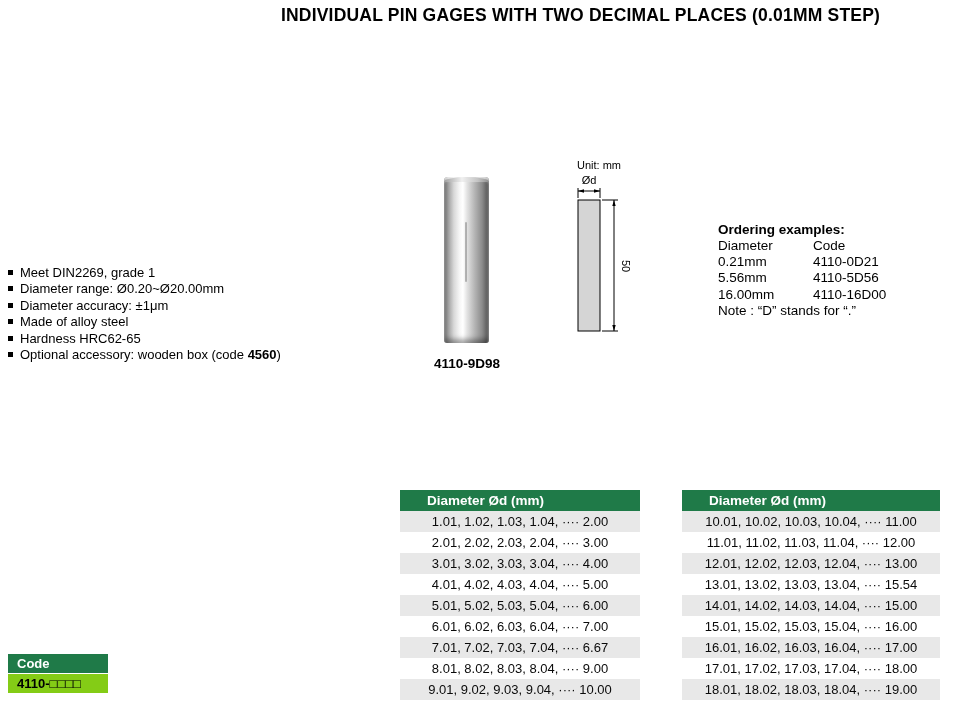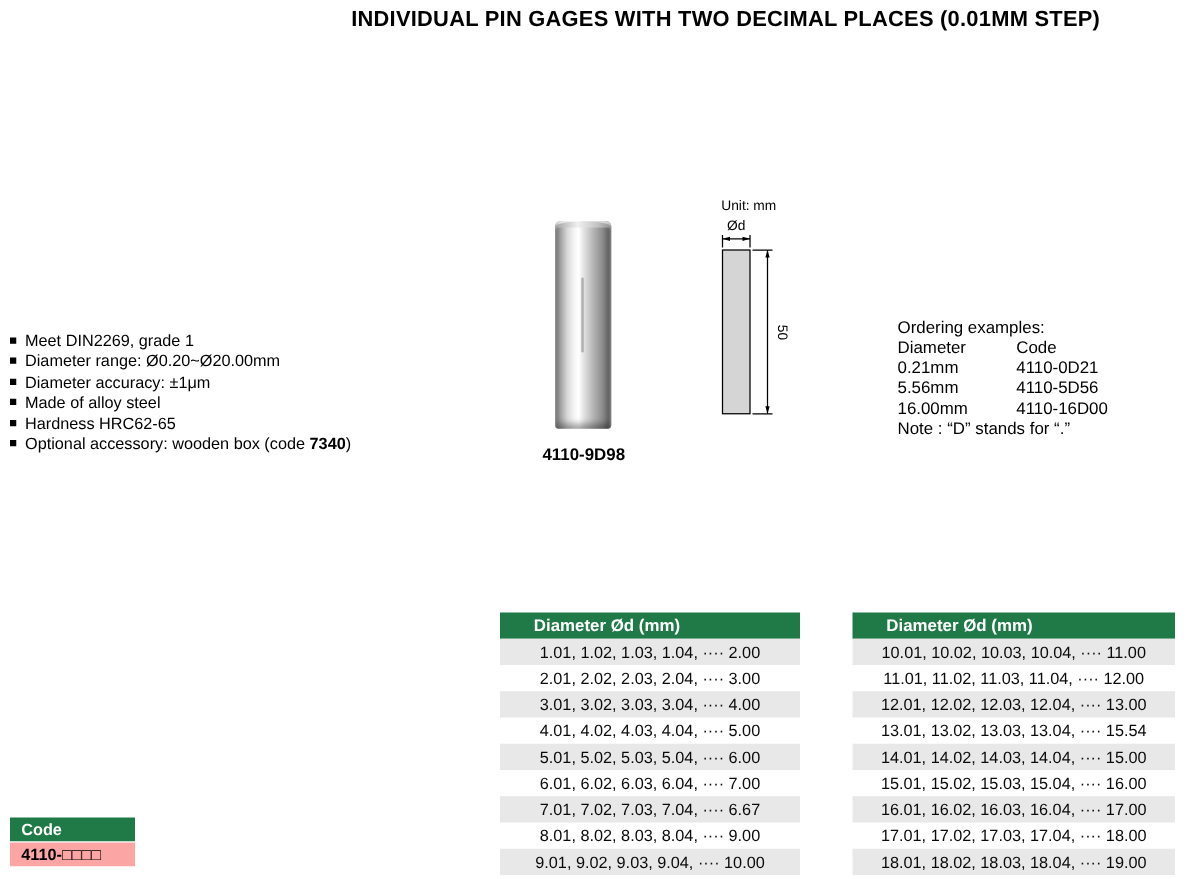--- a/index.html
+++ b/index.html
@@ -43,21 +43,21 @@
   }
 
   
   .unit-label { position: absolute; left: 577px; top: 159px; font-size: 11px; }
   .drawing { position: absolute; left: 558px; top: 173px; }
   .drawing text { font-family: "Liberation Sans", sans-serif; fill: #000; }
   .drawing line, .drawing rect { stroke: #000; stroke-width: 1; }
 
   
   .ordering { position: absolute; left: 718px; top: 221px; font-size: 13.5px; }
-  .ordering-heading { font-weight: normal; line-height: 17px; margin-top: 32px; }
+  .ordering-heading { font-weight: bold; line-height: 17px; }
   .ordering-grid { display: grid; grid-template-columns: 95px auto; line-height: 16.2px; }
   .ordering-note { line-height: 16.2px; }
 
   
   .gage-table { position: absolute; top: 466px; font-size: 13px; margin-top: 24px; }
   #table1 { left: 400px; width: 240px; }
   #table2 { left: 682px; width: 258px; }
   .tbl-header {
     height: 21px; line-height: 21px; padding-left: 27px; box-sizing: border-box;
     color: #fff; font-weight: bold; font-size: 13.5px;
@@ -66,21 +66,21 @@
   .rows > div:nth-child(odd) { background: #e8e8e8; }
 
   
   .code-block { position: absolute; left: 8px; top: 654px; width: 100px; font-size: 13px; }
   .code-header {
     height: 19px; line-height: 19px; padding-left: 9px; box-sizing: border-box;
     color: #fff; font-weight: bold;
   }
   .code-value {
     height: 19px; line-height: 19px; padding-left: 9px; box-sizing: border-box;
-    background: #fca5a5; font-weight: bold; margin-top: 1px;
+    background: #84cc16; font-weight: bold; margin-top: 1px;
   }
 </style>
 </head>
 <body>
 
 <div class="page-title">INDIVIDUAL PIN GAGES WITH TWO DECIMAL PLACES (0.01MM STEP)</div>
 
 <div class="features">
   <div class="feature">
     <span class="bullet"></span>
@@ -97,21 +97,21 @@
   <div class="feature">
     <span class="bullet"></span>
     <span>Made of alloy steel</span>
   </div>
   <div class="feature">
     <span class="bullet"></span>
     <span>Hardness HRC62-65</span>
   </div>
   <div class="feature">
     <span class="bullet"></span>
-    <span><span>Optional accessory: wooden box (code </span><b>7340</b><span>)</span></span>
+    <span><span>Optional accessory: wooden box (code </span><b>4560</b><span>)</span></span>
   </div>
 </div>
 
 <div class="pin"></div>
 <div class="model-label">4110-9D98</div>
 
 <div class="unit-label">Unit: mm</div>
 <svg class="drawing" width="90" height="170" viewBox="0 0 90 170">
 
   <text x="31" y="11" font-size="11" text-anchor="middle">Ød</text>

